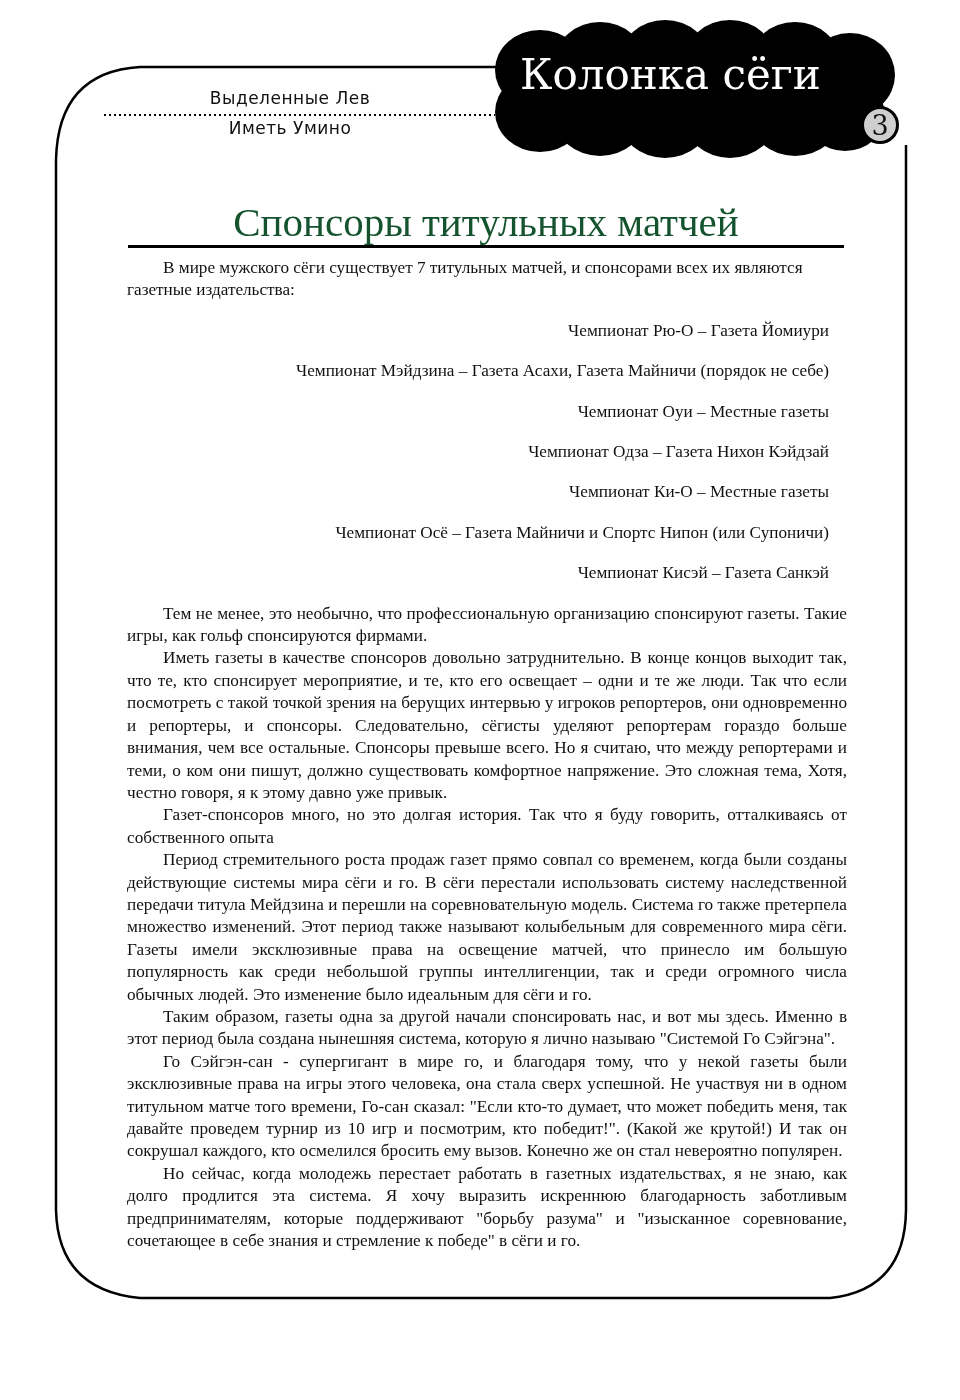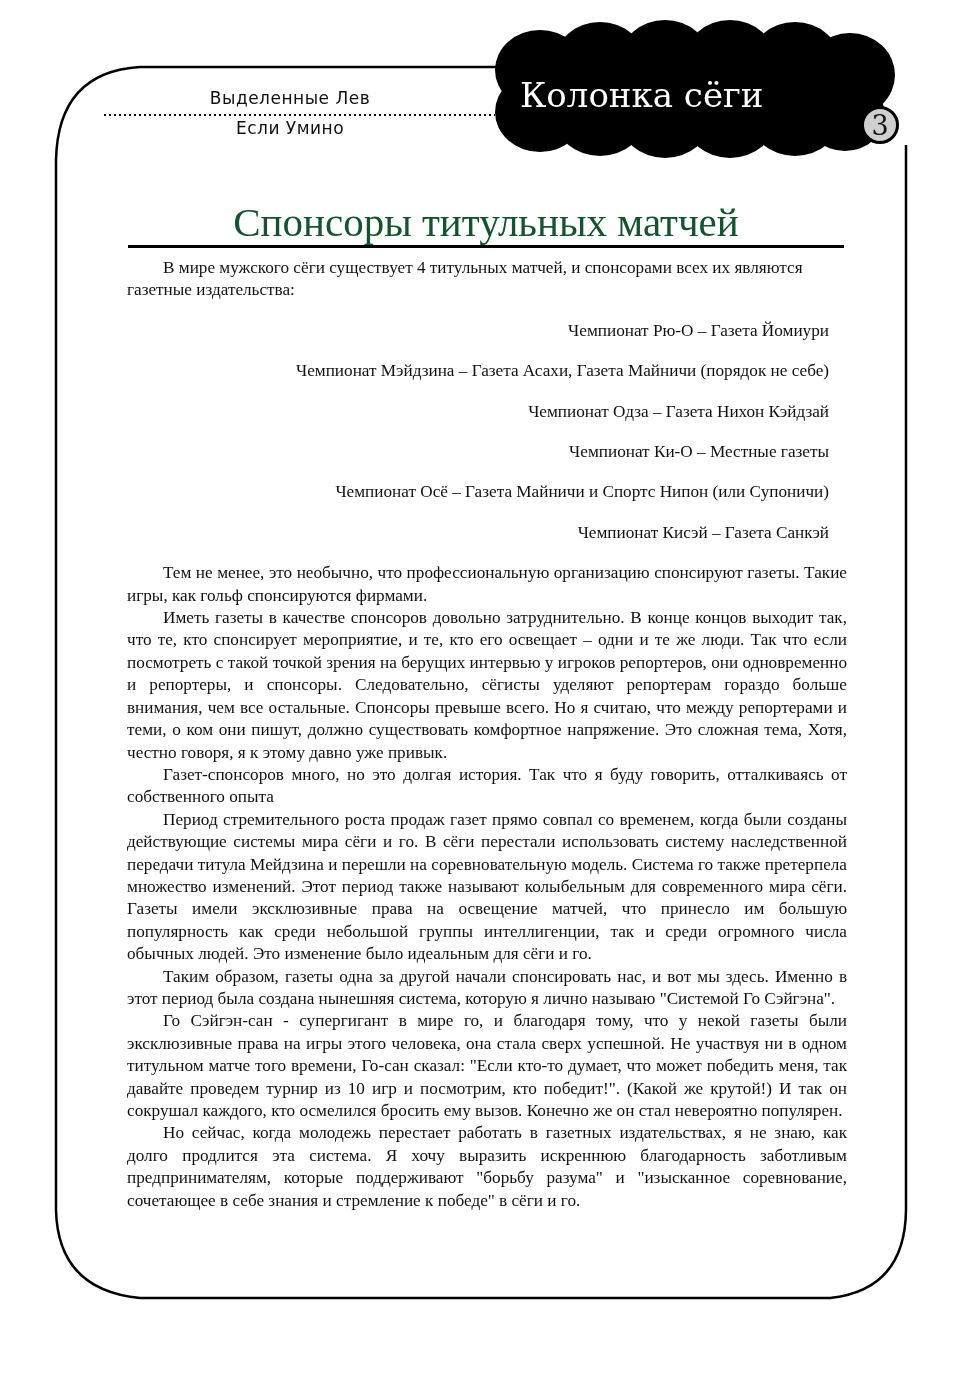--- a/index.html
+++ b/index.html
@@ -11,21 +11,21 @@
     position: absolute; left: 150px; top: 88px; width: 280px;
     text-align: center; font-family: "DejaVu Sans", sans-serif;
     font-size: 17px; letter-spacing: 0.5px; color: #111;
   }
   .byline .line1 { position: absolute; left: 0; top: 0; width: 100%; }
   .byline .line2 { position: absolute; left: 0; top: 30px; width: 100%; }
 
   .header-title {
     position: absolute; left: 520px; top: 52px; width: 320px;
     font-family: "DejaVu Serif", serif; color: #ffffff;
-    font-size: 34px; line-height: 46px; white-space: nowrap; margin-top: 20px;
+    font-size: 42px; line-height: 46px; white-space: nowrap;
   }
   .page-num {
     position: absolute; left: 861px; top: 106px; width: 38px; height: 38px;
     border-radius: 50%; background: #cfcfcf; border: 3px solid #000;
     box-sizing: border-box; text-align: center;
     font-family: "DejaVu Serif", serif; font-size: 27px; line-height: 33px; color: #111;
   }
 
   .article-title {
     position: absolute; left: 128px; top: 198px; width: 716px;
@@ -65,37 +65,38 @@
     <ellipse cx="795" cy="62" rx="45" ry="40"></ellipse>
     <ellipse cx="795" cy="118" rx="45" ry="38"></ellipse>
     <ellipse cx="850" cy="75" rx="45" ry="42"></ellipse>
     <ellipse cx="845" cy="115" rx="40" ry="36"></ellipse>
     <rect x="540" y="60" width="310" height="70"></rect>
   </g>
 </svg>
 
 <div class="byline">
   <div class="line1">Выделенные Лев</div>
-  <div class="line2">Если Умино</div>
+  <div class="line2">Иметь Умино</div>
 </div>
 
 <div class="header-title">
   <div>Колонка сёги</div>
 </div>
 
 <div class="page-num">3</div>
 
 <div class="article-title">Спонсоры титульных матчей</div>
 <div class="title-rule"></div>
 
 <div class="body-text">
-  <p class="left">В мире мужского сёги существует 4 титульных матчей, и спонсорами всех их являются газетные издательства:</p>
+  <p class="left">В мире мужского сёги существует 7 титульных матчей, и спонсорами всех их являются газетные издательства:</p>
   <div>
     <div class="list-item">Чемпионат Рю-О – Газета Йомиури</div>
     <div class="list-item">Чемпионат Мэйдзина – Газета Асахи, Газета Майничи (порядок не себе)</div>
+    <div class="list-item">Чемпионат Оуи – Местные газеты</div>
     <div class="list-item">Чемпионат Одза – Газета Нихон Кэйдзай</div>
     <div class="list-item">Чемпионат Ки-О – Местные газеты</div>
     <div class="list-item">Чемпионат Осё – Газета Майничи и Спортс Нипон (или Супоничи)</div>
     <div class="list-item">Чемпионат Кисэй – Газета Санкэй</div>
   </div>
   <p>Тем не менее, это необычно, что профессиональную организацию спонсируют газеты. Такие игры, как гольф спонсируются фирмами.</p>
   <p>Иметь газеты в качестве спонсоров довольно затруднительно. В конце концов выходит так, что те, кто спонсирует мероприятие, и те, кто его освещает – одни и те же люди. Так что если посмотреть с такой точкой зрения на берущих интервью у игроков репортеров, они одновременно и репортеры, и спонсоры. Следовательно, сёгисты уделяют репортерам гораздо больше внимания, чем все остальные. Спонсоры превыше всего. Но я считаю, что между репортерами и теми, о ком они пишут, должно существовать комфортное напряжение. Это сложная тема, Хотя, честно говоря, я к этому давно уже привык.</p>
   <p>Газет-спонсоров много, но это долгая история. Так что я буду говорить, отталкиваясь от собственного опыта</p>
   <p>Период стремительного роста продаж газет прямо совпал со временем, когда были созданы действующие системы мира сёги и го. В сёги перестали использовать систему наследственной передачи титула Мейдзина и перешли на соревновательную модель. Система го также претерпела множество изменений. Этот период также называют колыбельным для современного мира сёги. Газеты имели эксклюзивные права на освещение матчей, что принесло им большую популярность как среди небольшой группы интеллигенции, так и среди огромного числа обычных людей. Это изменение было идеальным для сёги и го.</p>
   <p>Таким образом, газеты одна за другой начали спонсировать нас, и вот мы здесь. Именно в этот период была создана нынешняя система, которую я лично называю "Системой Го Сэйгэна".</p>

